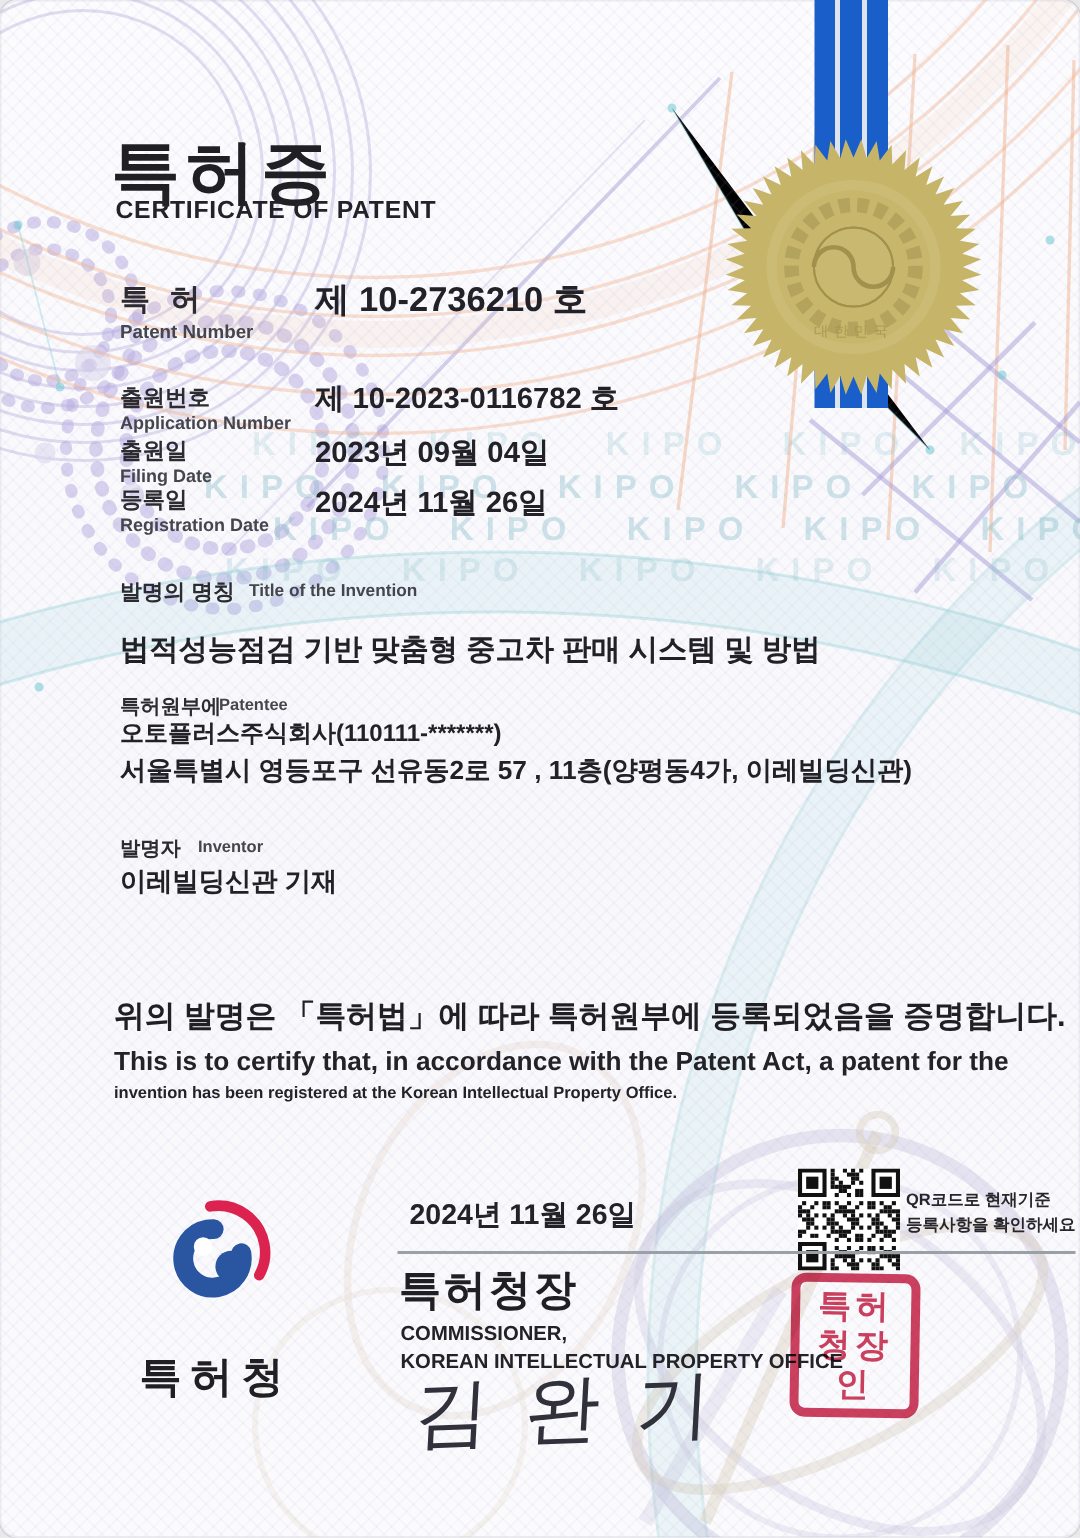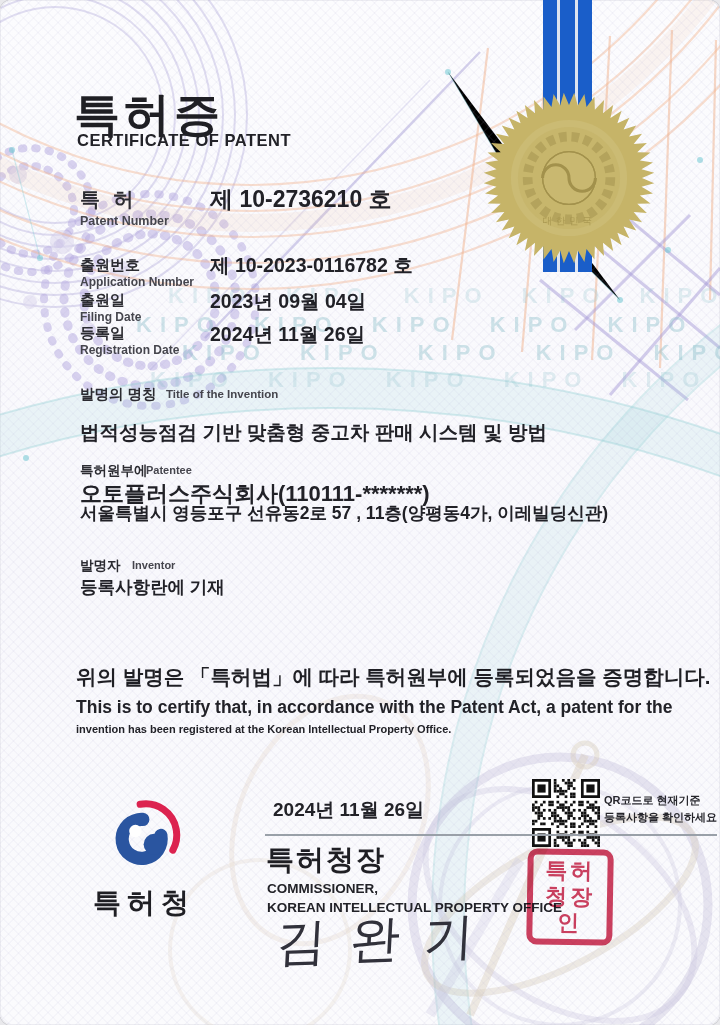--- a/index.html
+++ b/index.html
@@ -22,21 +22,21 @@
   .lab-ko{font-weight:800;color:#2b2b31;}
   .lab-en{font-weight:700;color:#45454d;}
   .val{font-weight:800;color:#212127;}
   .hr-line{position:absolute;left:265px;top:834px;width:452px;border-top:2px solid #99a0a8;z-index:6;}
   .seal{position:absolute;left:527px;top:849px;width:86px;height:96px;z-index:7;border:6px solid #cb3152;border-radius:10px;
     display:flex;align-items:center;justify-content:center;opacity:.92;mix-blend-mode:multiply;transform:rotate(1deg);}
   .seal span{font-size:22px;font-weight:800;color:#cb3152;letter-spacing:3px;line-height:1.18;text-align:center;width:58px;word-break:break-all;}
   .signature{position:absolute;left:276px;top:906px;z-index:6;font-size:50px;font-weight:400;letter-spacing:24px;
     color:#31313b;transform:rotate(-2deg) skewX(-5deg);}
   .logo{position:absolute;left:82px;top:796px;width:124px;text-align:center;z-index:6;}
-  .logo .ko{font-size:28px;font-weight:800;letter-spacing:6px;color:#1f1f24;margin-top:6px;}
+  .logo .ko{font-size:28px;font-weight:800;letter-spacing:6px;color:#1f1f24;margin-top:20px;}
   .logo .en{font-size:13.5px;font-weight:700;color:#35353d;line-height:1.35;margin-top:4px;}
   .qr{position:absolute;left:532px;top:779px;width:68px;height:68px;z-index:6;}
   .qr-note{position:absolute;left:604px;top:792px;z-index:6;font-size:11px;font-weight:700;color:#26262c;line-height:1.55;}
 </style>
 </head>
 <body>
 
 <div class="sheet">
 
   <svg class="bg" width="720" height="1025" viewBox="0 0 720 1025">
@@ -169,26 +169,26 @@
   <div class="txt lab-ko" style="left:80px;top:324px;font-size:15px">등록일</div>
   <div class="txt lab-en" style="left:80px;top:343px;font-size:12px">Registration Date</div>
   <div class="txt val" style="left:210px;top:321px;font-size:19.5px">2024년 11월 26일</div>
 
   <div class="txt lab-ko" style="left:80px;top:385px;font-size:14.5px">발명의 명칭</div>
   <div class="txt lab-en" style="left:166px;top:388px;font-size:11.5px;font-weight:600">Title of the Invention</div>
   <div class="txt val" style="left:80px;top:419px;font-size:19.5px">법적성능점검 기반 맞춤형 중고차 판매 시스템 및 방법</div>
 
   <div class="txt lab-ko" style="left:80px;top:462px;font-size:13.5px">특허원부에</div>
   <div class="txt lab-en" style="left:146px;top:464px;font-size:11px;font-weight:600">Patentee</div>
-  <div class="txt val" style="left:80px;top:479px;font-size:22px">오토플러스주식회사(110111-*******)</div>
+  <div class="txt val" style="left:80px;top:479px;font-size:16px">오토플러스주식회사(110111-*******)</div>
   <div class="txt val" style="left:80px;top:501px;font-size:17.5px">서울특별시 영등포구  선유동2로 57 , 11층(양평동4가, 이레빌딩신관)</div>
 
   <div class="txt lab-ko" style="left:80px;top:557px;font-size:13.5px">발명자</div>
   <div class="txt lab-en" style="left:132px;top:559px;font-size:11px;font-weight:600">Inventor</div>
-  <div class="txt val" style="left:80px;top:575px;font-size:17.5px">등록사항란에 기재</div>
+  <div class="txt val" style="left:80px;top:575px;font-size:17.5px">이레빌딩신관 기재</div>
 
   <div class="txt" style="left:76px;top:663px;font-size:20.5px;font-weight:800;color:#1f1f24">위의 발명은 「특허법」에 따라 특허원부에 등록되었음을 증명합니다.</div>
   <div class="txt" style="left:76px;top:697px;font-size:17.5px;font-weight:700">This is to certify that, in accordance with the Patent Act, a patent for the</div>
   <div class="txt" style="left:76px;top:723px;font-size:11px;font-weight:700">invention has been registered at the Korean Intellectual Property Office.</div>
 
   <div class="txt" style="left:273px;top:797px;font-size:19px;font-weight:700">2024년 11월 26일</div>
 
   <svg class="qr" viewBox="0 0 25 25">
     <rect x="0" y="0" width="25" height="25" fill="#fff"></rect>
     <g fill="#111">

